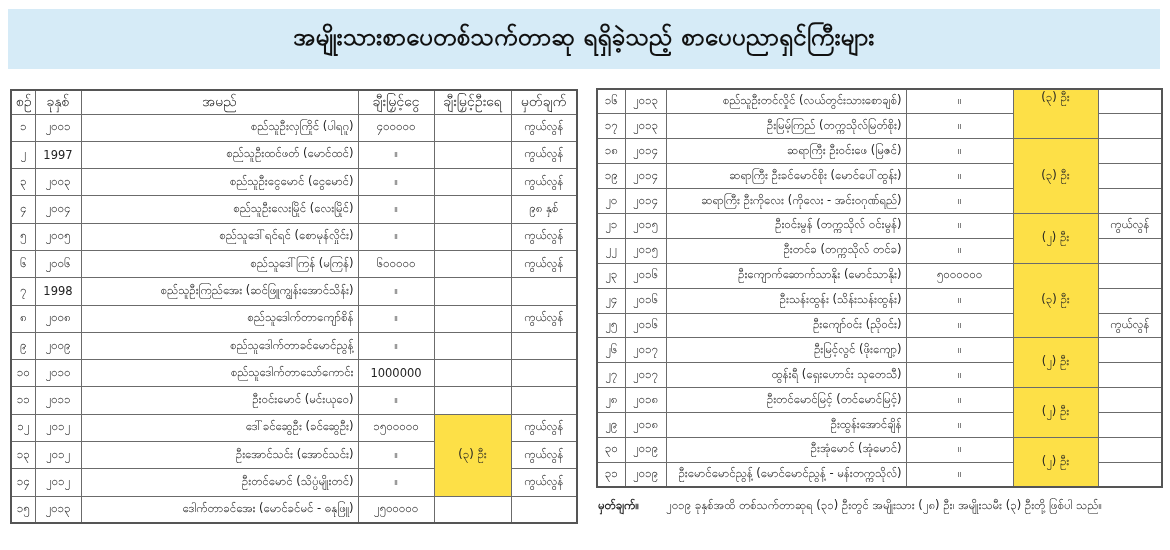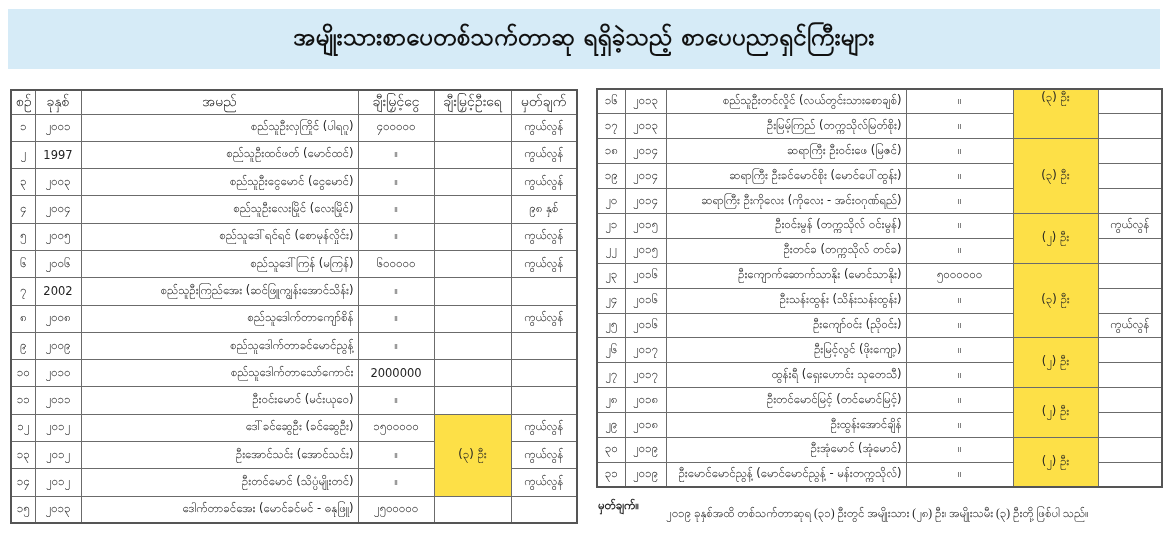--- a/index.html
+++ b/index.html
@@ -34,21 +34,21 @@
   #left-table tr.row td { height: 27.3px; }
 
   #right-table { left: 596px; top: 88px; width: 565px; border: 2px solid #555; }
   #right-table tr.row td { height: 24.9px; }
 
   .note {
     position: absolute; left: 598px; top: 495px; width: 565px;
     font-size: 11.5px; color: #222; line-height: 21px;
   }
   .note-label { position: absolute; left: 0; top: 0; font-weight: bold; font-family: Liberation Mono, monospace; }
-  .note-body { position: absolute; left: 68px; top: 8px; width: 500px; font-family: Liberation Serif, serif; }
+  .note-body { position: absolute; left: 68px; top: 0; width: 500px; }
 </style>
 </head>
 <body>
 
 <div class="banner">
   <span class="banner-title">အမျိုးသားစာပေတစ်သက်တာဆု ရရှိခဲ့သည့် စာပေပညာရှင်ကြီးများ</span>
 </div>
 
 <table class="grid" id="left-table">
   <colgroup>
@@ -111,21 +111,21 @@
   <tr class="row">
     <td class="c">၆</td>
     <td class="c">၂၀၀၆</td>
     <td class="l">စည်သူဒေါ်ကြန် (မကြန်)</td>
     <td class="c">၆၀၀၀၀၀</td>
     <td class="c"></td>
     <td class="c">ကွယ်လွန်</td>
   </tr>
   <tr class="row">
     <td class="c">၇</td>
-    <td class="c">2002</td>
+    <td class="c">1998</td>
     <td class="l">စည်သူဦးကြည်အေး (ဆင်ဖြူကျွန်းအောင်သိန်း)</td>
     <td class="c">။</td>
     <td class="c"></td>
     <td class="c"></td>
   </tr>
   <tr class="row">
     <td class="c">၈</td>
     <td class="c">၂၀၀၈</td>
     <td class="l">စည်သူဒေါက်တာကျော်စိန်</td>
     <td class="c">။</td>
@@ -137,21 +137,21 @@
     <td class="c">၂၀၀၉</td>
     <td class="l">စည်သူဒေါက်တာခင်မောင်ညွန့်</td>
     <td class="c">။</td>
     <td class="c"></td>
     <td class="c"></td>
   </tr>
   <tr class="row">
     <td class="c">၁၀</td>
     <td class="c">၂၀၁၀</td>
     <td class="l">စည်သူဒေါက်တာသော်ကောင်း</td>
-    <td class="c">2000000</td>
+    <td class="c">1000000</td>
     <td class="c"></td>
     <td class="c"></td>
   </tr>
   <tr class="row">
     <td class="c">၁၁</td>
     <td class="c">၂၀၁၁</td>
     <td class="l">ဦးဝင်းမောင် (မင်းယုဝေ)</td>
     <td class="c">။</td>
     <td class="c"></td>
     <td class="c"></td>

